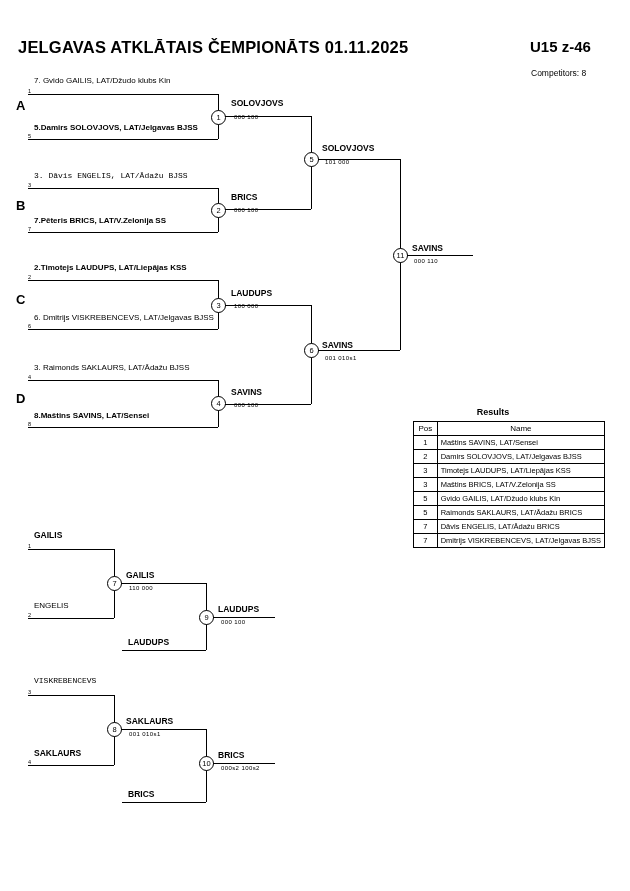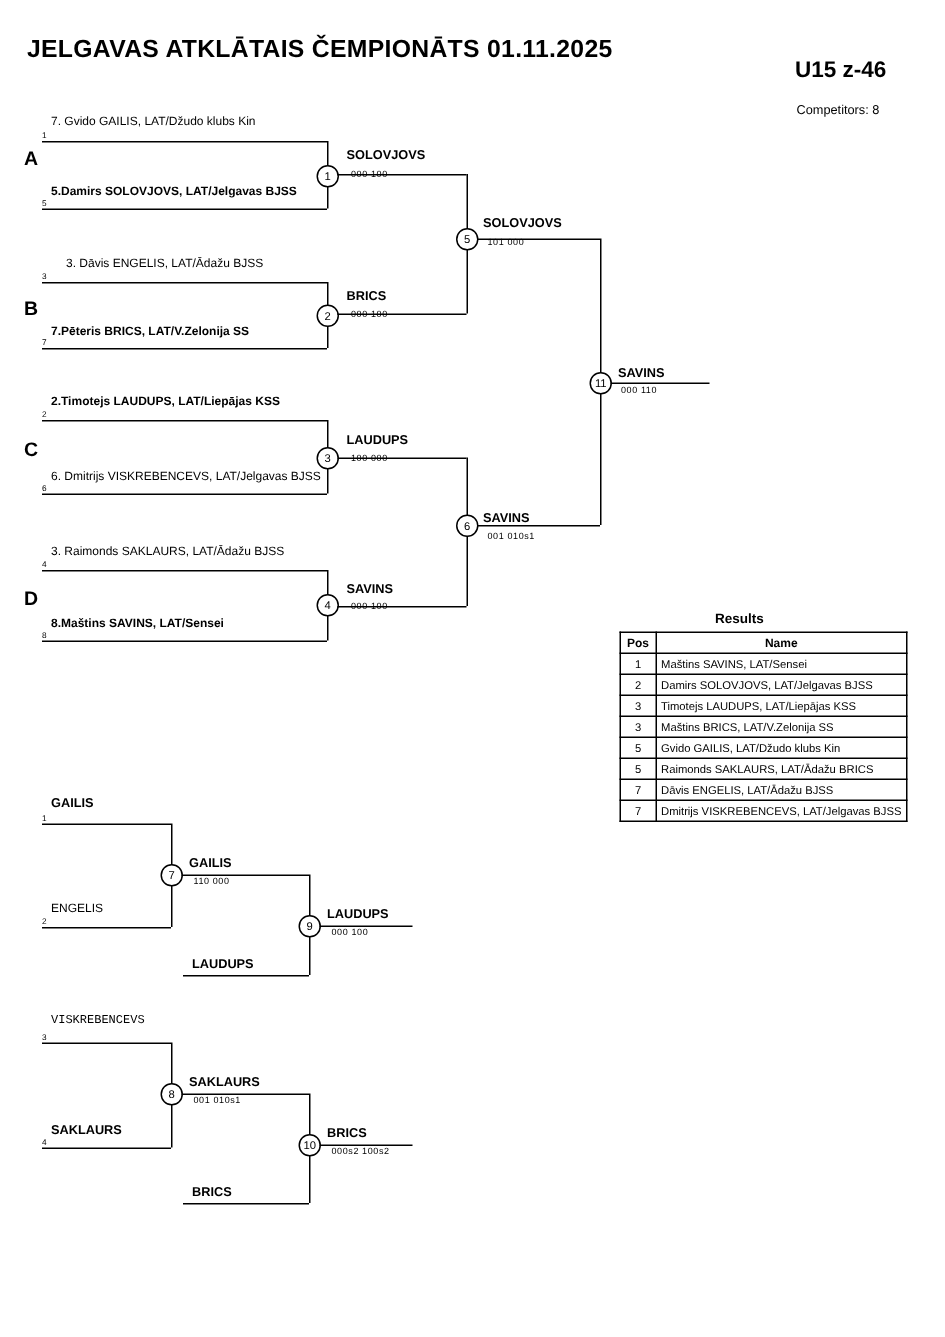--- a/index.html
+++ b/index.html
@@ -12,21 +12,21 @@
     height: 891px;
     position: relative;
     font-family: "Liberation Sans", sans-serif;
     color: #000000;
     overflow: hidden;
   }
   .abs { position: absolute; }
 
   
   #title {
-    left: 18px; top: 24px;
+    left: 18px; top: 38px;
     font-size: 16.5px;
     font-weight: bold;
     letter-spacing: 0.2px;
     white-space: nowrap;
   }
   #category {
     left: 530px; top: 38px;
     font-size: 15px;
     font-weight: bold;
     white-space: nowrap;
@@ -92,21 +92,21 @@
     margin-bottom: 4px;
   }
   table#results {
     border-collapse: collapse;
     width: 192px;
     border: 1.5px solid #000;
     background: #fff;
   }
   table#results th {
     font-size: 8px;
-    font-weight: bold;
+    font-weight: normal;
     border: 1px solid #000;
     padding: 2px 0;
     background: #fff;
   }
   table#results td {
     font-size: 7.5px;
     border: 1px solid #000;
     padding: 2px 3px;
     white-space: nowrap;
   }
@@ -134,21 +134,21 @@
 <div class="abs name bold" style="left:34px; top:123px;">5.Damirs SOLOVJOVS, LAT/Jelgavas BJSS</div>
 <div class="abs seed" style="left:28px; top:133px;">5</div>
 <div class="abs hline" style="left:28px; top:139px; width:190px;"></div>
 <div class="abs vline" style="left:218px; top:94px; height:45px;"></div>
 
 <div class="abs node" style="left:211px; top:110px;">1</div>
 <div class="abs winner" style="left:231px; top:98px;">SOLOVJOVS</div>
 <div class="abs score" style="left:234px; top:114px;">000   100</div>
 <div class="abs hline" style="left:225px; top:116px; width:86px;"></div>
 
-<div class="abs name" style="left:44px; top:171px;">3. Dāvis ENGELIS, LAT/Ādažu BJSS</div>
+<div class="abs name" style="left:34px; top:171px;font-family:Liberation Mono, monospace;">3. Dāvis ENGELIS, LAT/Ādažu BJSS</div>
 <div class="abs seed" style="left:28px; top:182px;">3</div>
 <div class="abs hline" style="left:28px; top:188px; width:190px;"></div>
 
 <div class="abs name bold" style="left:34px; top:216px;">7.Pēteris BRICS, LAT/V.Zelonija SS</div>
 <div class="abs seed" style="left:28px; top:226px;">7</div>
 <div class="abs hline" style="left:28px; top:232px; width:190px;"></div>
 <div class="abs vline" style="left:218px; top:188px; height:44px;"></div>
 
 <div class="abs node" style="left:211px; top:203px;">2</div>
 <div class="abs winner" style="left:231px; top:192px;">BRICS</div>
@@ -276,21 +276,21 @@
       <tr>
         <td class="pos">5</td>
         <td>Gvido GAILIS, LAT/Džudo klubs Kin</td>
       </tr>
       <tr>
         <td class="pos">5</td>
         <td>Raimonds SAKLAURS, LAT/Ādažu BRICS</td>
       </tr>
       <tr>
         <td class="pos">7</td>
-        <td>Dāvis ENGELIS, LAT/Ādažu BJSS</td>
+        <td>Dāvis ENGELIS, LAT/Ādažu BRICS</td>
       </tr>
       <tr>
         <td class="pos">7</td>
         <td>Dmitrijs VISKREBENCEVS, LAT/Jelgavas BJSS</td>
       </tr>
     </tbody>
   </table>
 </div>
 
 </body></html>

